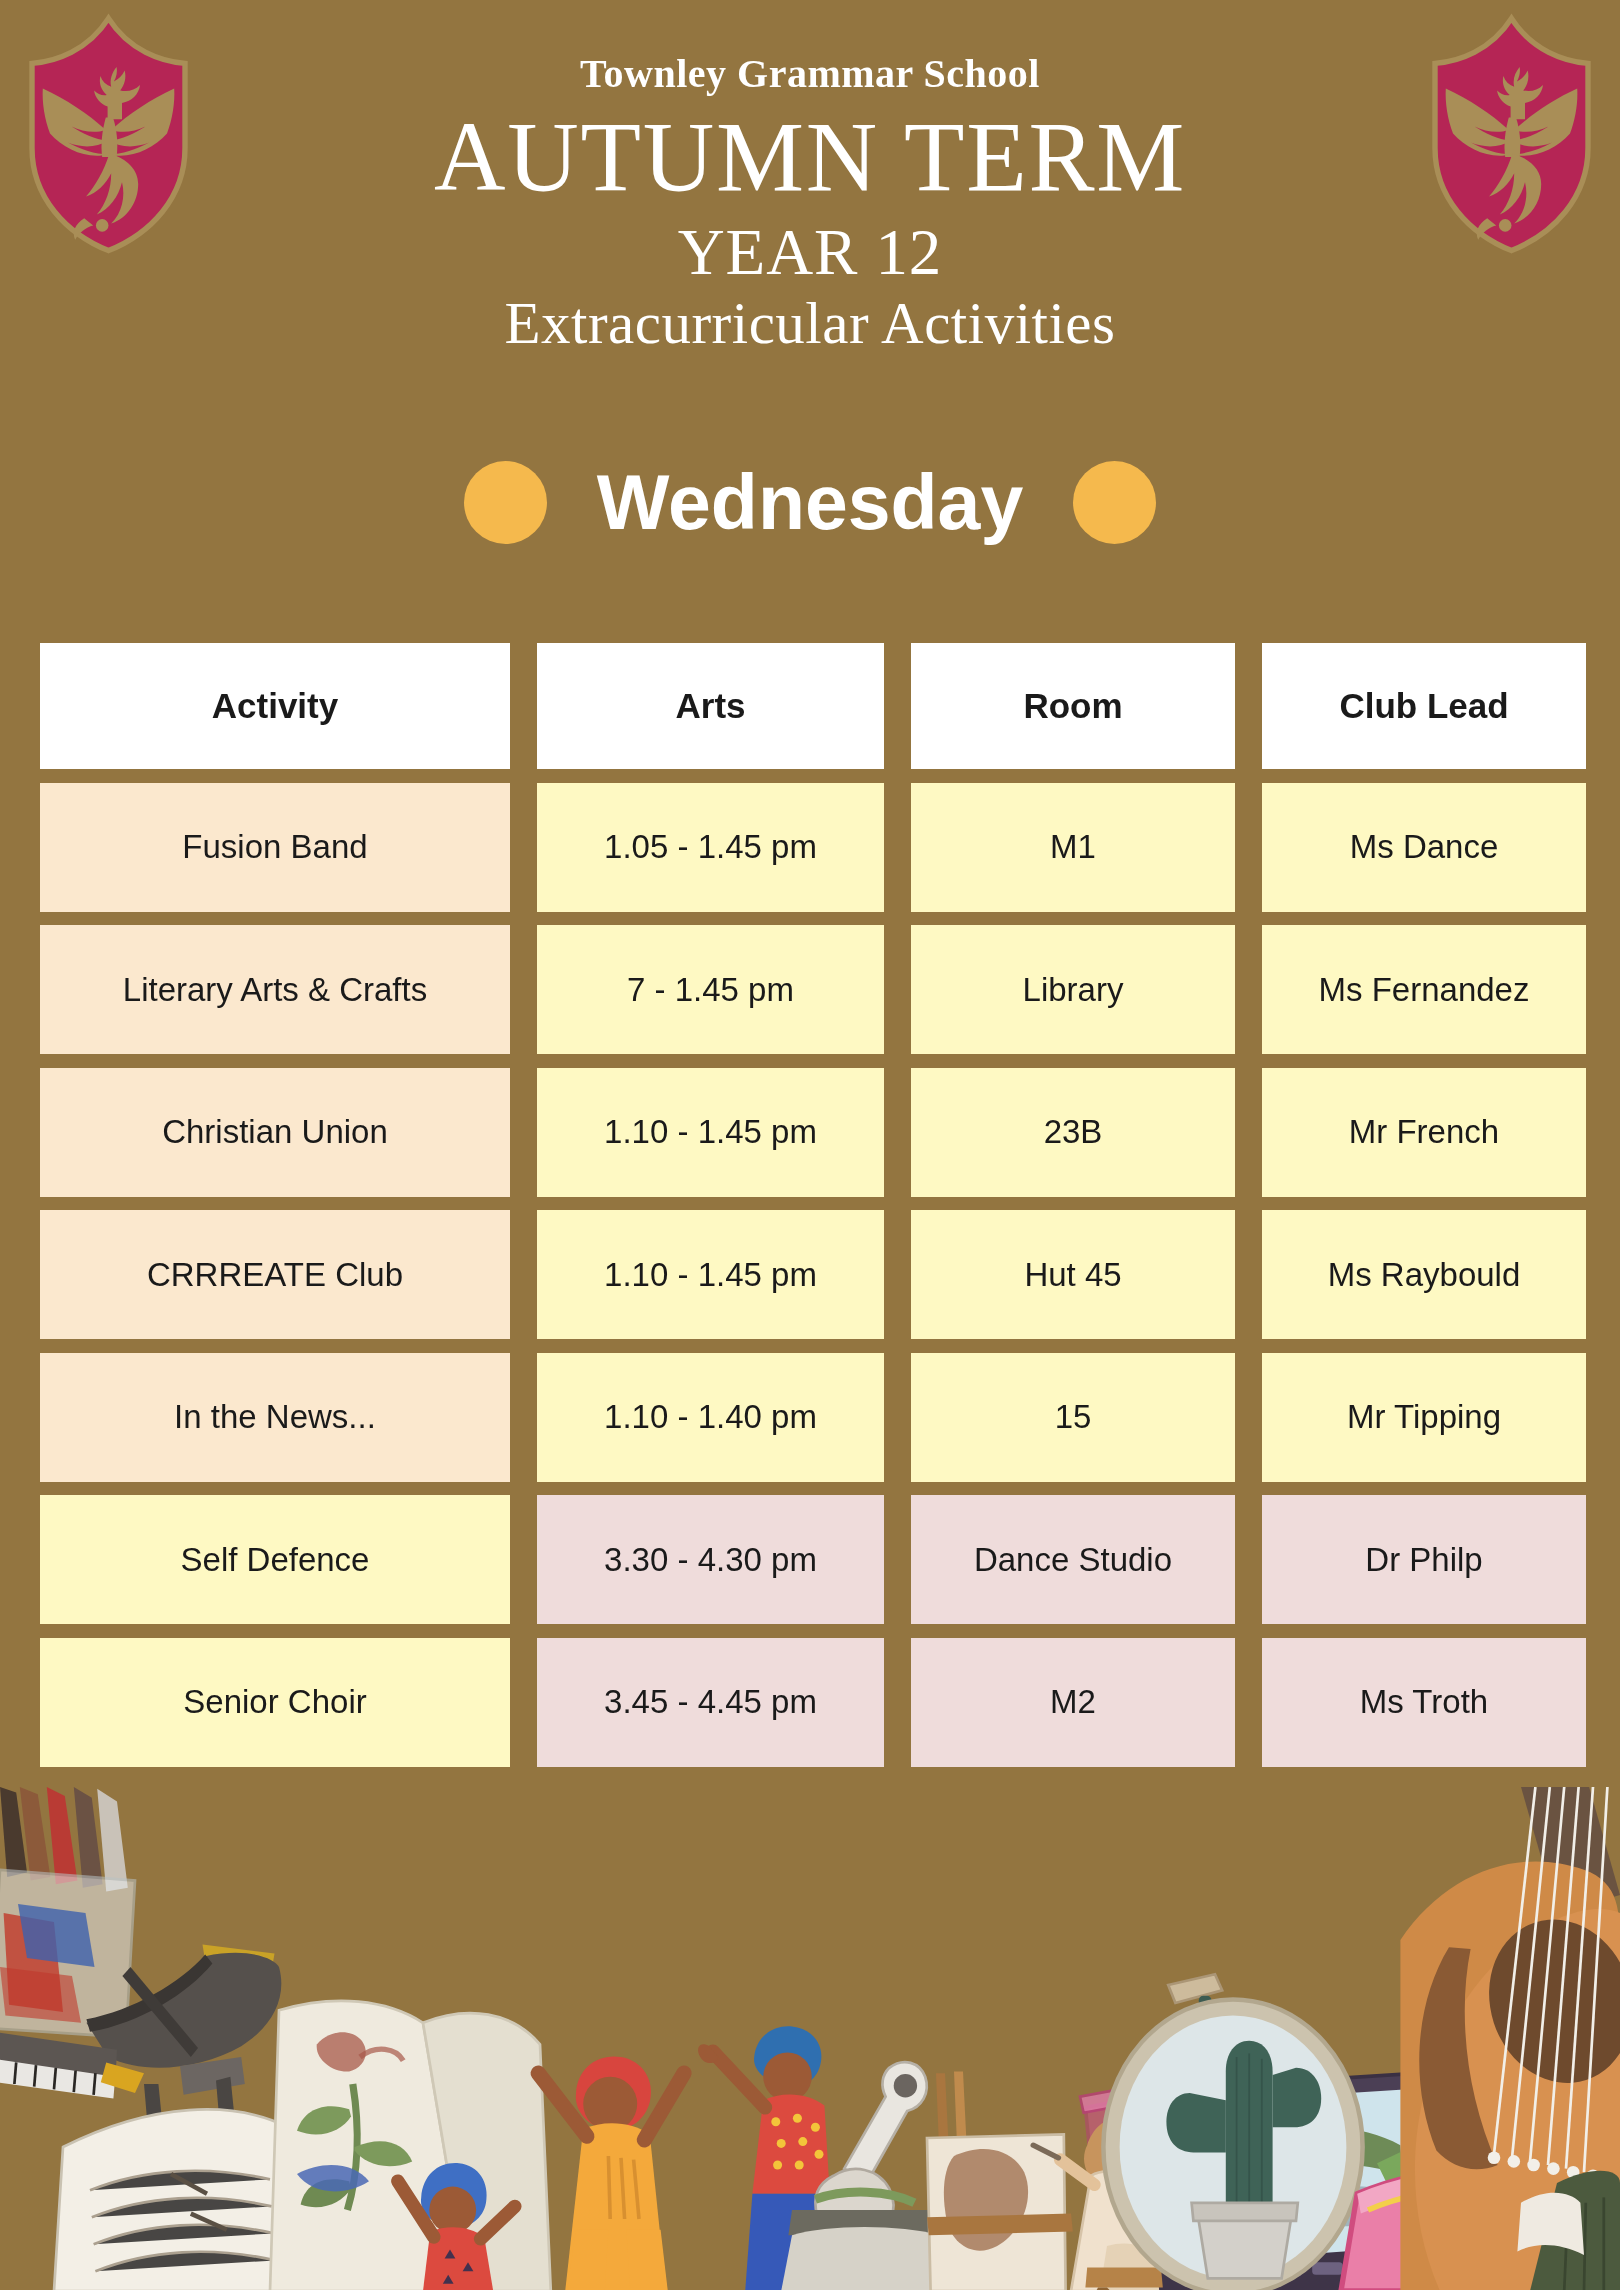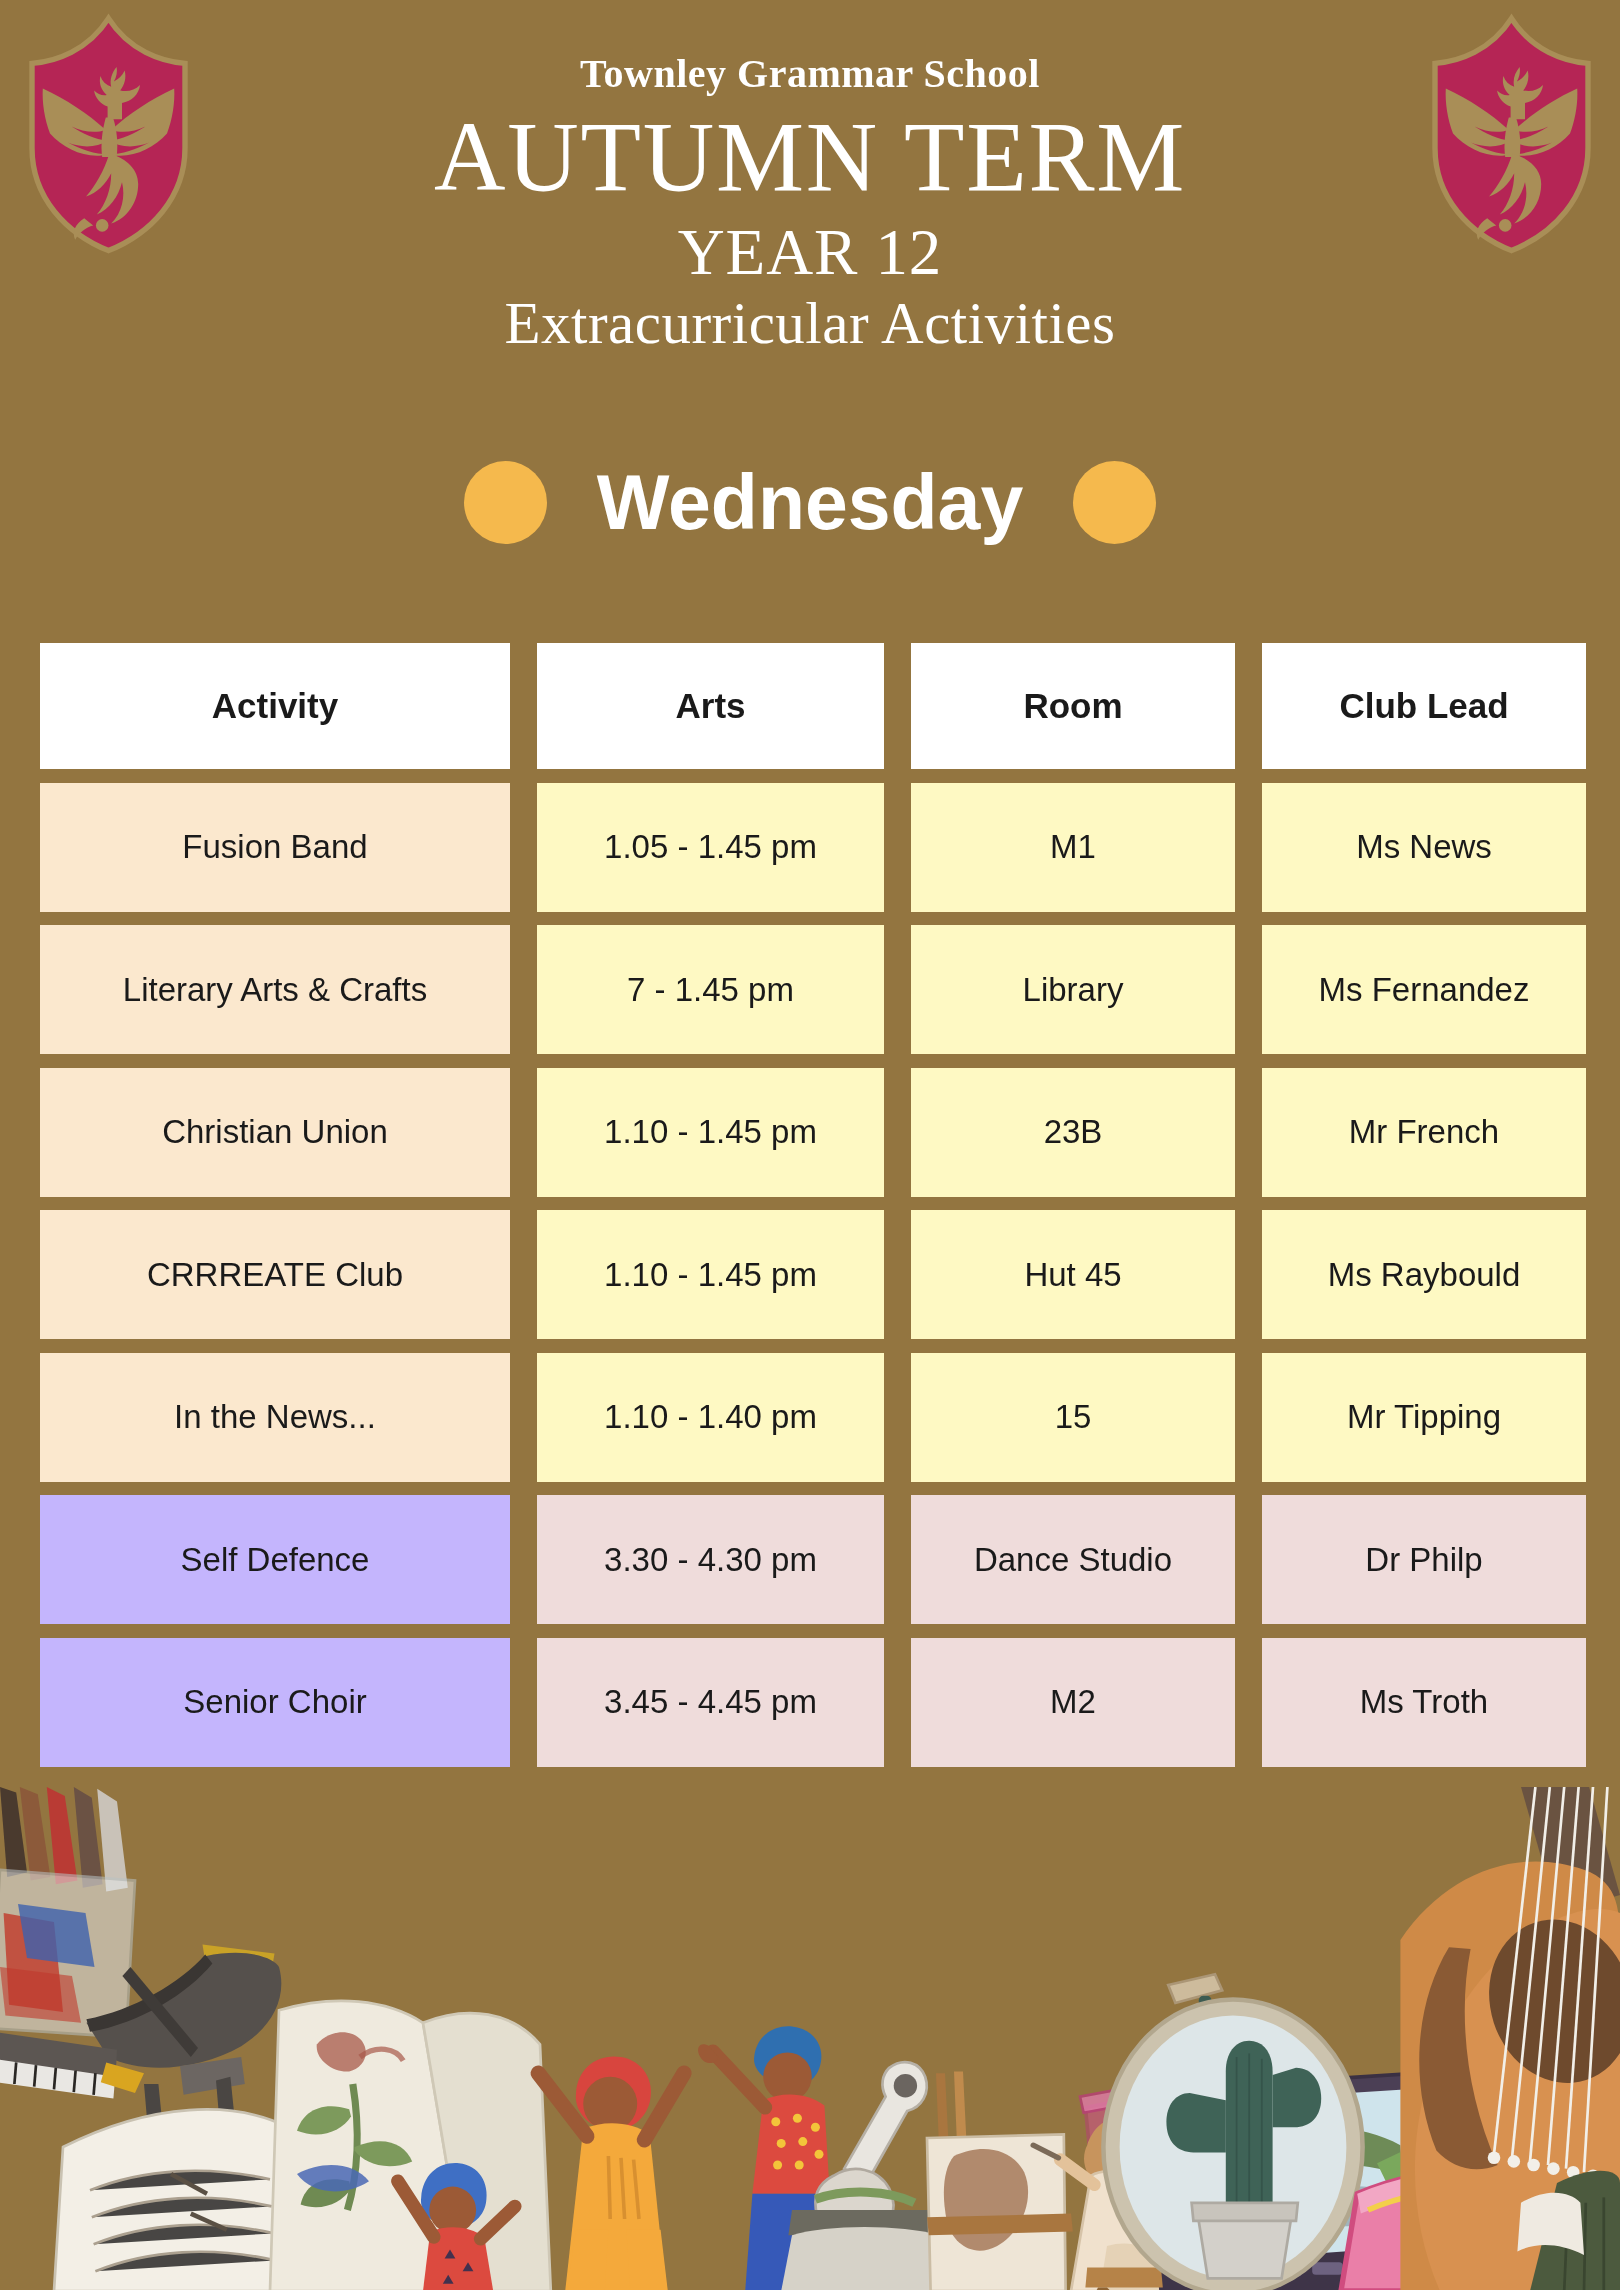--- a/index.html
+++ b/index.html
@@ -105,21 +105,21 @@
   }
   .row.head .cell {
     background: #ffffff;
     font-weight: bold;
     font-size: 35px;
     height: 126px;
   }
   .row.cream .cell            { background: #fef9c3; }
   .row.cream .cell.activity   { background: #FBE8CE; }
   .row.pink  .cell            { background: #EFDCDB; }
-  .row.pink  .cell.activity   { background: #c4b5fd; }
+  .row.pink  .cell.activity   { background: #fef9c3; }
 
   
   .illustration {
     position: absolute;
     left: 0; right: 0; bottom: 0;
     height: 504px;
     pointer-events: none;
   }
   .illustration svg { width: 100%; height: 100%; display: block; }
 </style>
@@ -198,21 +198,21 @@
     <div class="cell activity">Activity</div>
     <div class="cell">Arts</div>
     <div class="cell">Room</div>
     <div class="cell">Club Lead</div>
   </div>
 
   <div class="row cream">
     <div class="cell activity">Fusion Band</div>
     <div class="cell">1.05 - 1.45 pm</div>
     <div class="cell">M1</div>
-    <div class="cell">Ms News</div>
+    <div class="cell">Ms Dance</div>
   </div>
 
   <div class="row cream">
     <div class="cell activity">Literary Arts &amp; Crafts</div>
     <div class="cell">7 - 1.45 pm</div>
     <div class="cell">Library</div>
     <div class="cell">Ms Fernandez</div>
   </div>
 
   <div class="row cream">

